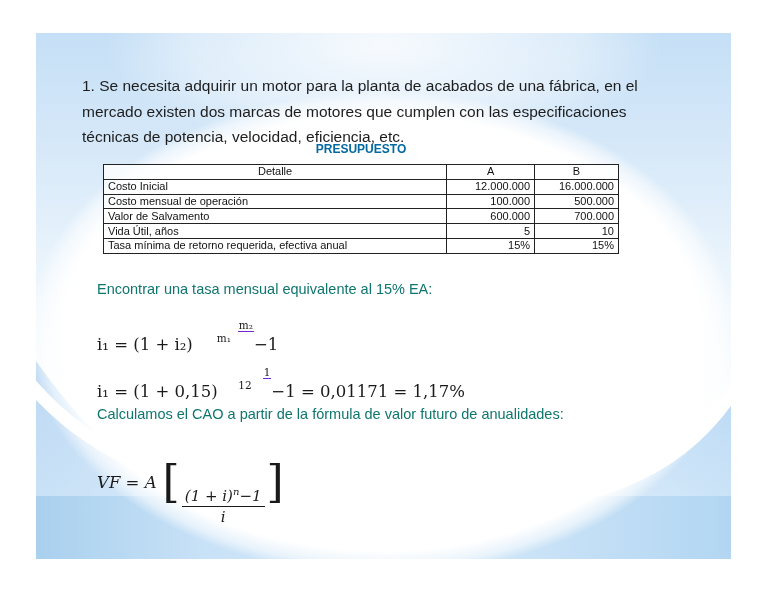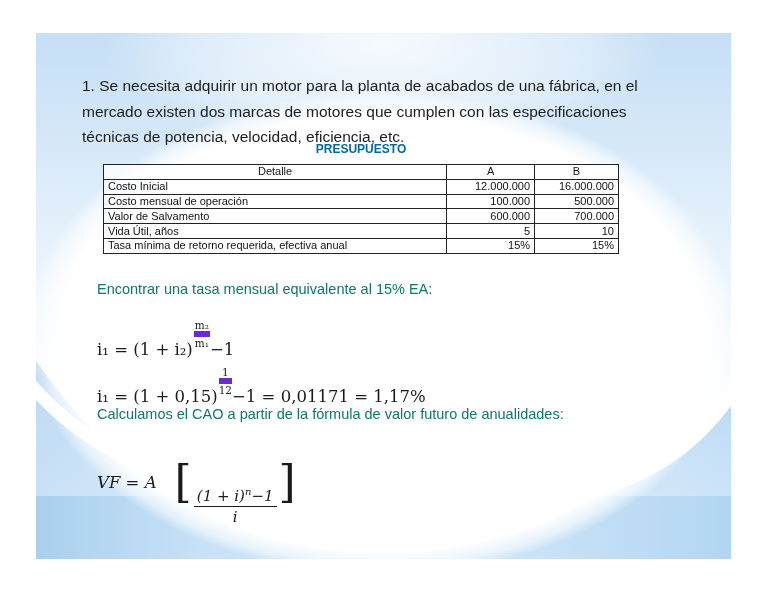--- a/index.html
+++ b/index.html
@@ -17,24 +17,24 @@
   th{text-align:center;}
   td.lbl{text-align:left;}
   td.val{text-align:right;}
   .step{font-size:14.5px;color:#0f766e;white-space:nowrap;}
   .step1{left:61px;top:248px;}
   .step2{left:61px;top:373px;}
   .formula{font-family:"DejaVu Serif",serif;color:#1a1a1a;font-size:16.5px;white-space:nowrap;}
   .f1{left:61px;top:286px;}
   .f2{left:61px;top:333px;}
   .efrac{display:inline-block;vertical-align:8px;font-size:10.5px;line-height:1.15;text-align:center;margin-left:1px;color:#1a1a1a;}
-  .efrac .n{display:block;border-bottom:6px solid #6d28d9;padding:0 1px;}
+  .efrac .n{display:block;border-bottom:1px solid #6d28d9;padding:0 1px;margin-left:44px;}
   .efrac .d{display:block;}
   .vf{left:61px;top:405px;display:flex;align-items:center;gap:2px;font-family:"DejaVu Serif",serif;color:#1a1a1a;}
-  .vf-lhs{font-style:italic;font-size:16.5px;margin-right:16px;}
+  .vf-lhs{font-style:italic;font-size:16.5px;margin-right:4px;}
   .vf-bracket{font-size:44px;line-height:0.95;font-style:normal;font-family:"DejaVu Serif",serif;}
   .vf-frac{display:inline-block;text-align:center;font-size:15px;font-style:italic;margin-top:48px;}
   .vf-num{display:block;border-bottom:1px solid #1a1a1a;padding:0 3px 1px;}
   .vf-den{display:block;padding-top:1px;}
   .vf-sup{font-size:10px;vertical-align:6px;}
 </style>
 </head>
 <body>
 
 <div class="slide">

